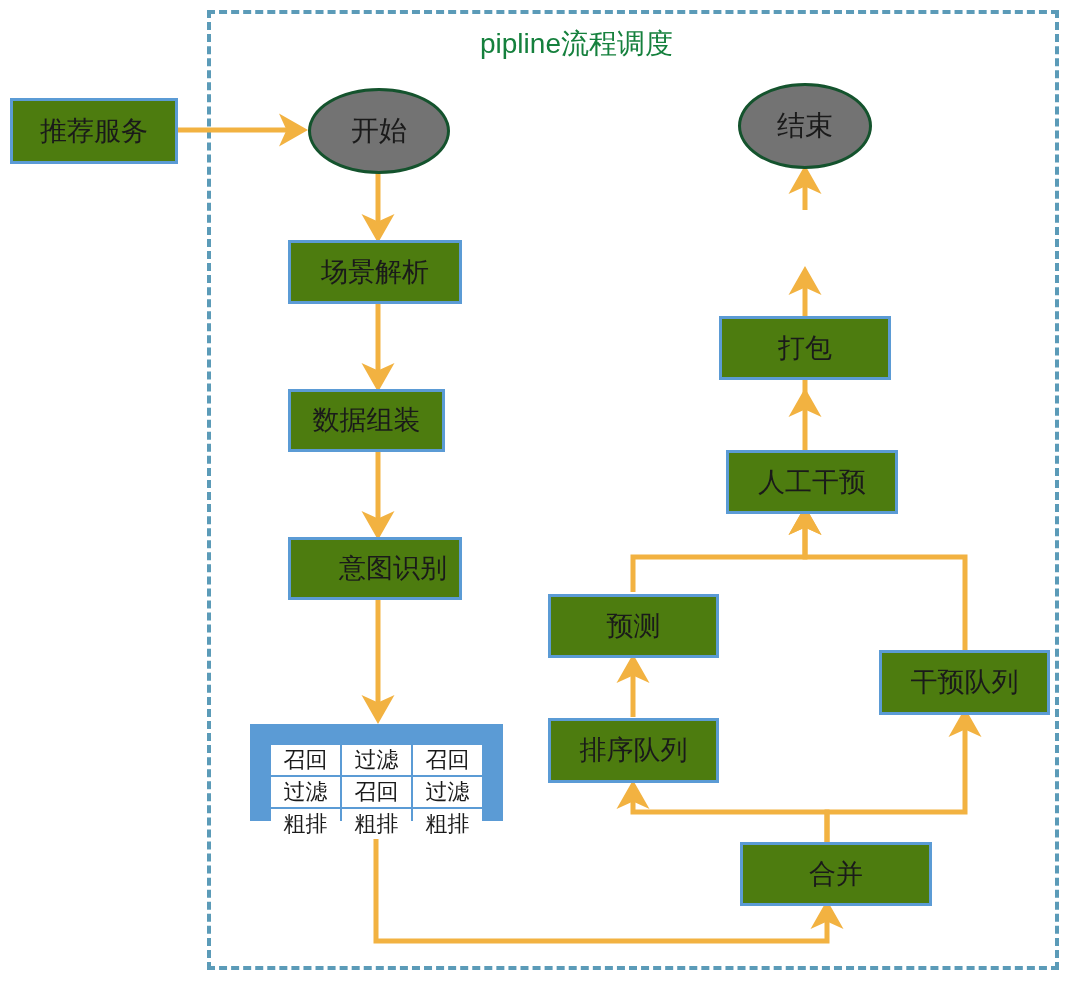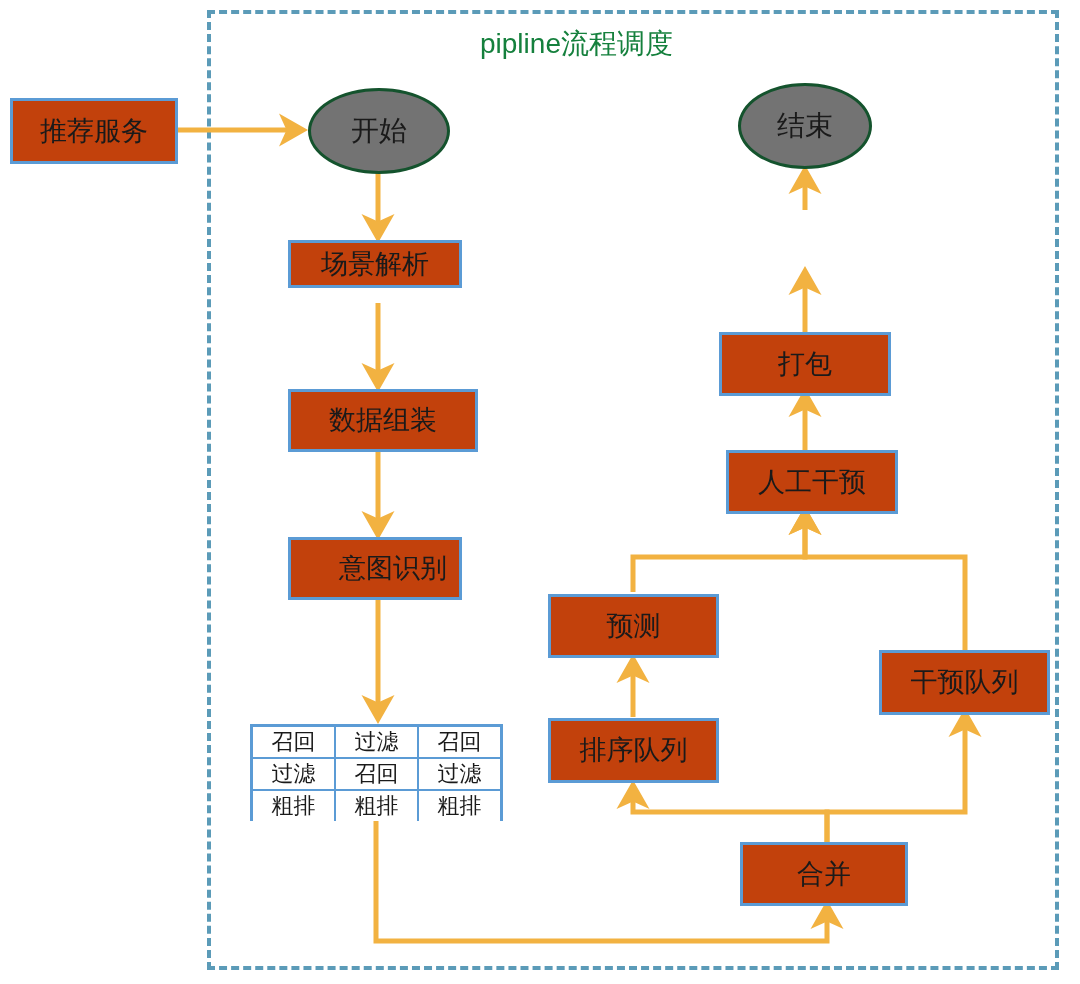--- a/index.html
+++ b/index.html
@@ -29,21 +29,21 @@
     position: absolute;
     box-sizing: border-box;
     display: flex;
     align-items: center;
     justify-content: center;
     color: #1a1a1a;
     line-height: 1;
     white-space: nowrap;
   }
   .rect {
-    background: #c2410c;
+    background: #4d7c0f;
     border: 3px solid #5B9BD5;
   }
   .ellipse {
     background: #737373;
     border: 3px solid #14532d;
     border-radius: 50%;
   }
   .title {
     position: absolute;
     color: #15803d;
@@ -51,21 +51,21 @@
   }
   .grid {
     position: absolute;
     box-sizing: border-box;
     border: 3px solid #5B9BD5;
     display: grid;
     grid-template-columns: 1fr 1fr 1fr;
     grid-template-rows: 1fr 1fr 1fr;
     background: #5B9BD5;
     gap: 2px;
-    padding: 0px;
+    padding: 18px;
   }
   .grid-cell {
     background: #ffffff;
     display: flex;
     align-items: center;
     justify-content: center;
     color: #1a1a1a;
     font-size: 22px;
     white-space: nowrap;
   }
@@ -124,25 +124,25 @@
   </svg>
 
   <div class="node rect" style="left:10px; top:98px; width:168px; height:66px; font-size:27px;">
     <span>推荐服务</span>
   </div>
 
   <div class="node ellipse" style="left:308px; top:88px; width:142px; height:86px; font-size:28px;">
     <span>开始</span>
   </div>
 
-  <div class="node rect" style="left:288px; top:240px; width:174px; height:48px; font-size:27px;">
+  <div class="node rect" style="left:288px; top:240px; width:174px; height:64px; font-size:27px;">
     <span>场景解析</span>
   </div>
 
-  <div class="node rect" style="left:288px; top:389px; width:190px; height:63px; font-size:27px;">
+  <div class="node rect" style="left:288px; top:389px; width:157px; height:63px; font-size:27px;">
     <span>数据组装</span>
   </div>
 
   <div class="node rect" style="left:288px; top:537px; width:174px; height:63px; font-size:27px;padding-left:36px;">
     <span>意图识别</span>
   </div>
 
   <div class="grid" style="left:250px; top:724px; width:253px; height:97px;">
     <div class="grid-cell">召回</div>
     <div class="grid-cell">过滤</div>
@@ -156,33 +156,33 @@
   </div>
 
   <div class="node rect" style="left:548px; top:718px; width:171px; height:65px; font-size:27px;">
     <span>排序队列</span>
   </div>
 
   <div class="node rect" style="left:548px; top:594px; width:171px; height:64px; font-size:27px;">
     <span>预测</span>
   </div>
 
-  <div class="node rect" style="left:740px; top:842px; width:168px; height:64px; font-size:27px;">
+  <div class="node rect" style="left:740px; top:842px; width:192px; height:64px; font-size:27px;">
     <span>合并</span>
   </div>
 
   <div class="node rect" style="left:879px; top:650px; width:171px; height:65px; font-size:27px;">
     <span>干预队列</span>
   </div>
 
   <div class="node rect" style="left:719px; top:450px; width:172px; height:64px; font-size:27px;margin-left:7px;">
     <span>人工干预</span>
   </div>
 
-  <div class="node rect" style="left:719px; top:332px; width:172px; height:64px; font-size:27px;">
+  <div class="node rect" style="left:719px; top:316px; width:172px; height:64px; font-size:27px;">
     <span>打包</span>
   </div>
 
 
   <div class="node ellipse" style="left:738px; top:83px; width:134px; height:86px; font-size:28px;">
     <span>结束</span>
   </div>
 
 </div>
 

